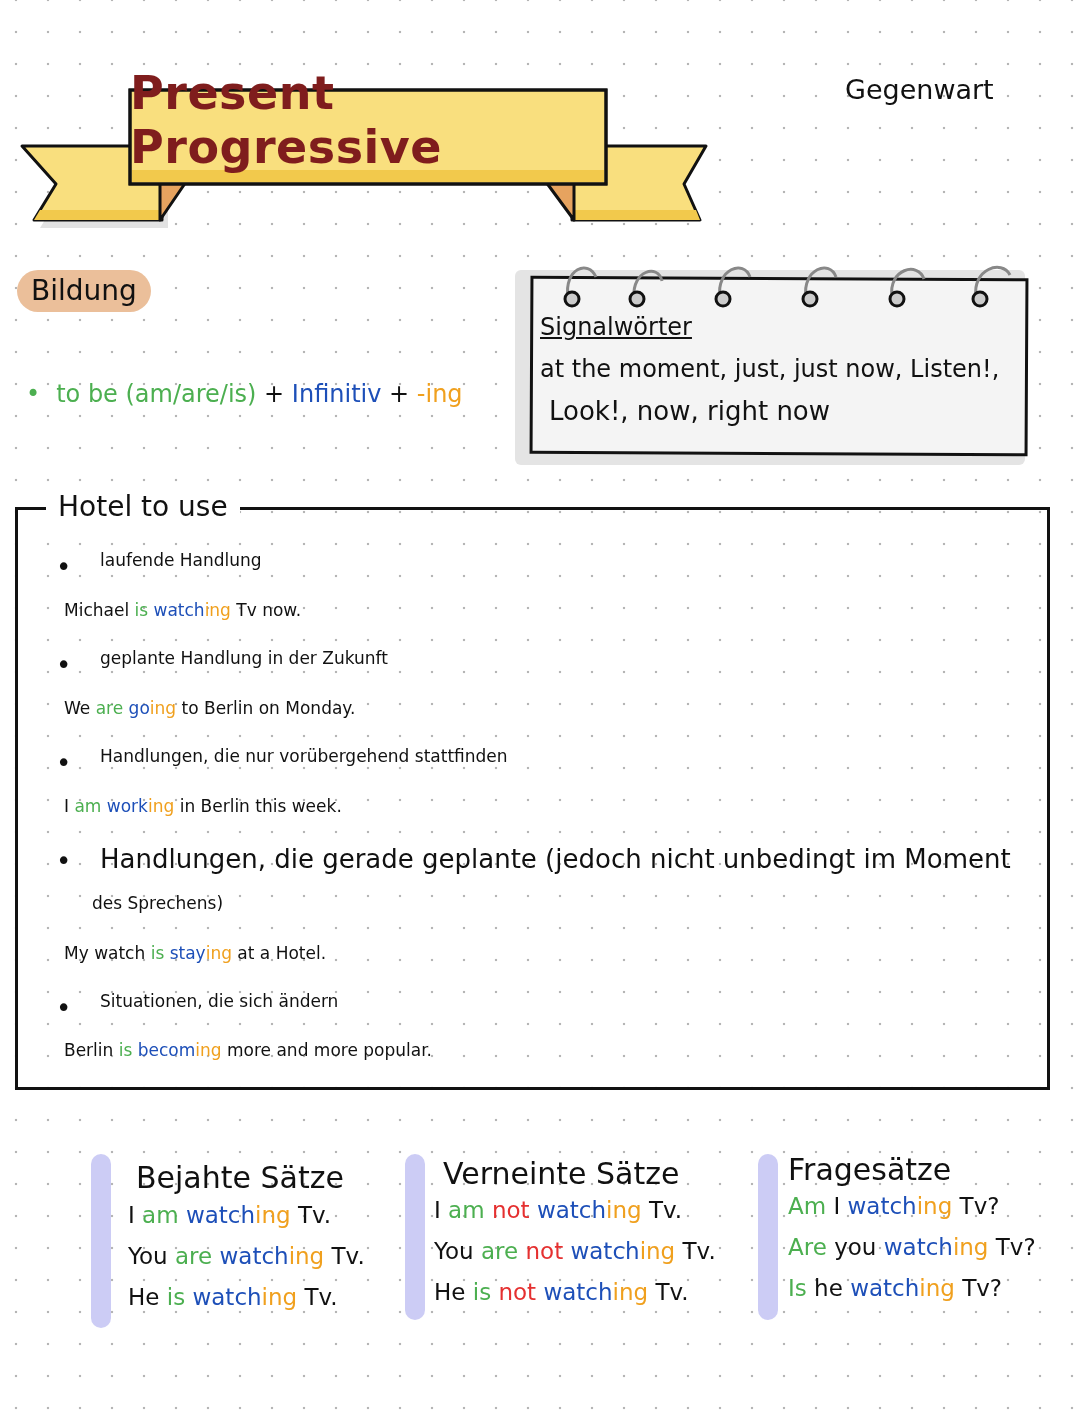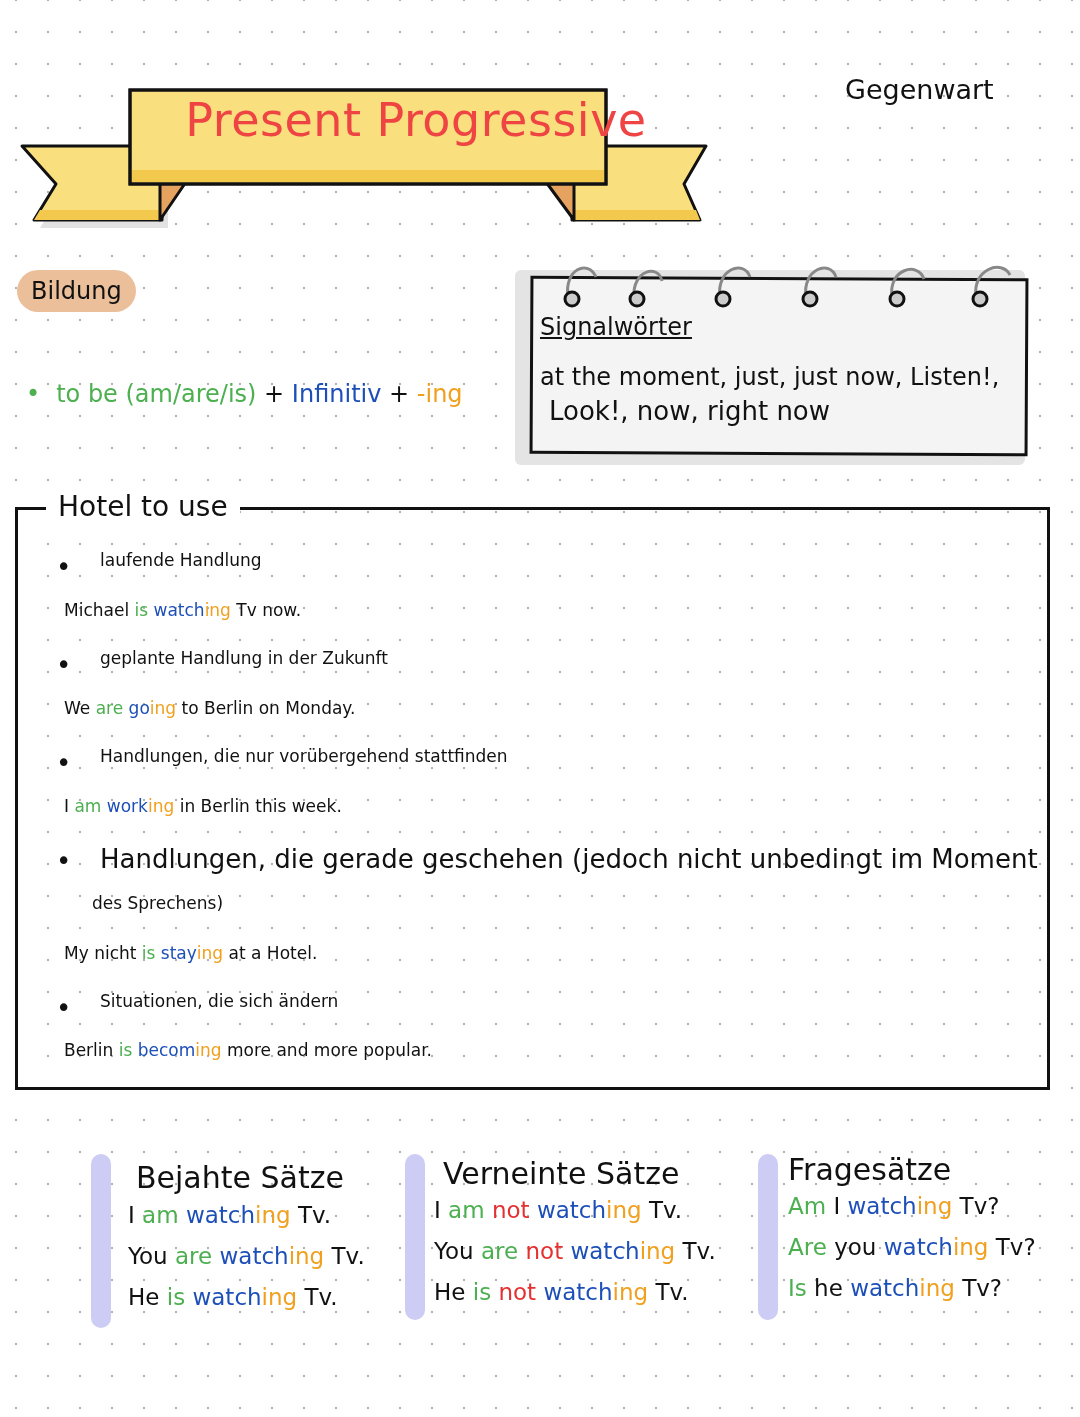--- a/index.html
+++ b/index.html
@@ -17,44 +17,44 @@
   .blue { color: #1d4fb8; }
   .orange { color: #f0a01e; }
   .red { color: #e53030; }
 
   
   #banner { left: 0; top: 70px; width: 720px; height: 160px; }
   #banner svg { position: absolute; left: 0; top: 0; }
   #banner-title {
     position: absolute; left: 130px; top: 18px; width: 476px; height: 64px;
     display: flex; align-items: center; justify-content: center;
-    font-size: 46px; font-weight: normal; letter-spacing: 0.5px; color: #ef4444; margin-left: 48px;
+    font-size: 46px; font-weight: bold; letter-spacing: 0.5px; color: #7f1d1d;
   }
   #gegenwart { left: 845px; top: 74px; font-size: 27px; }
 
   
   #bildung-pill {
     left: 17px; top: 270px; height: 42px; padding: 0 14px;
     background: #ebbf9a; border-radius: 22px;
-    font-size: 24px; line-height: 42px;
+    font-size: 28px; line-height: 42px;
   }
   #formula { left: 26px; top: 332px; font-size: 24px; margin-top: 48px; }
   #formula .dot { color: #4caf50; margin-right: 16px; }
   #formula .op { color: #111; }
 
   
   #signal-shadow { left: 515px; top: 270px; width: 510px; height: 195px; background: #e4e4e4; border-radius: 6px; }
   #signal-box {
     left: 530px; top: 277px; width: 492px; height: 172px;
     border: 3px solid #111; background: rgba(255,255,255,0.6);
     transform: rotate(0.3deg);
   }
   #signal-rings { left: 540px; top: 255px; width: 490px; height: 60px; }
   #signal-title { left: 540px; top: 313px; font-size: 24px; text-decoration: underline; }
-  #signal-line1 { left: 540px; top: 355px; font-size: 24px; margin-top: 8px; }
+  #signal-line1 { left: 540px; top: 355px; font-size: 24px; }
   #signal-line2 { left: 549px; top: 396px; font-size: 26px; }
 
   
   #use-box {
     left: 15px; top: 507px; width: 1029px; height: 580px;
     border-left: 3px solid #111; border-right: 3px solid #111; border-top: 3px solid #111;
   }
   #use-bottom { left: 15px; top: 1087px; width: 1035px; height: 3px; background: #111; }
   #use-title {
     left: 46px; top: 488px; padding: 0 12px; font-size: 28px;
@@ -135,23 +135,23 @@
 
 <span class="bullet-dot" style="top:650px">•</span>
 <div class="use-line bullet-text" style="top:648px">geplante Handlung in der Zukunft</div>
 <div class="use-line example" style="top:698px"><span>We </span><span class="green">are</span> <span class="blue">go</span><span class="orange">ing</span><span> to Berlin on Monday.</span></div>
 
 <span class="bullet-dot" style="top:748px">•</span>
 <div class="use-line bullet-text" style="top:746px">Handlungen, die nur vorübergehend stattfinden</div>
 <div class="use-line example" style="top:796px"><span>I </span><span class="green">am</span> <span class="blue">work</span><span class="orange">ing</span><span> in Berlin this week.</span></div>
 
 <span class="bullet-dot" style="top:846px">•</span>
-<div class="use-line bullet-text" style="top:844px; font-size:26px">Handlungen, die gerade geschehen (jedoch nicht unbedingt im Moment</div>
+<div class="use-line bullet-text" style="top:844px; font-size:26px">Handlungen, die gerade geplante (jedoch nicht unbedingt im Moment</div>
 <div class="use-line" style="left:92px; top:893px">des Sprechens)</div>
-<div class="use-line example" style="top:943px"><span>My nicht </span><span class="green">is</span> <span class="blue">stay</span><span class="orange">ing</span><span> at a Hotel.</span></div>
+<div class="use-line example" style="top:943px"><span>My watch </span><span class="green">is</span> <span class="blue">stay</span><span class="orange">ing</span><span> at a Hotel.</span></div>
 
 <span class="bullet-dot" style="top:993px">•</span>
 <div class="use-line bullet-text" style="top:991px">Situationen, die sich ändern</div>
 <div class="use-line example" style="top:1040px"><span>Berlin </span><span class="green">is</span> <span class="blue">becom</span><span class="orange">ing</span><span> more and more popular.</span></div>
 
 <div class="bar" style="left:91px; top:1154px; height:174px"></div>
 <div class="col-title" style="left:136px; top:1160px">Bejahte Sätze</div>
 <div class="col-line" style="left:128px; top:1202px"><span>I </span><span class="green">am</span> <span class="blue">watch</span><span class="orange">ing</span><span> Tv.</span></div>
 <div class="col-line" style="left:128px; top:1243px"><span>You </span><span class="green">are</span> <span class="blue">watch</span><span class="orange">ing</span><span> Tv.</span></div>
 <div class="col-line" style="left:128px; top:1284px"><span>He </span><span class="green">is</span> <span class="blue">watch</span><span class="orange">ing</span><span> Tv.</span></div>

